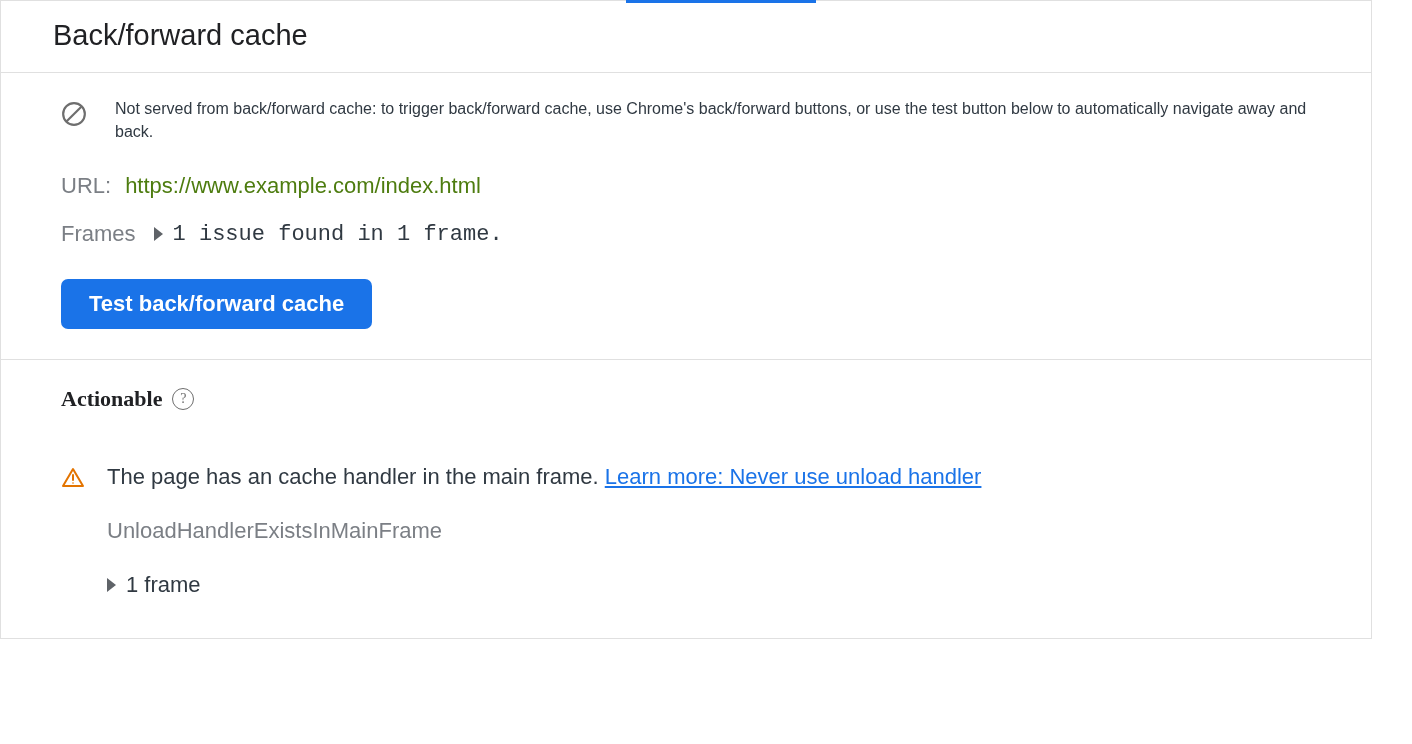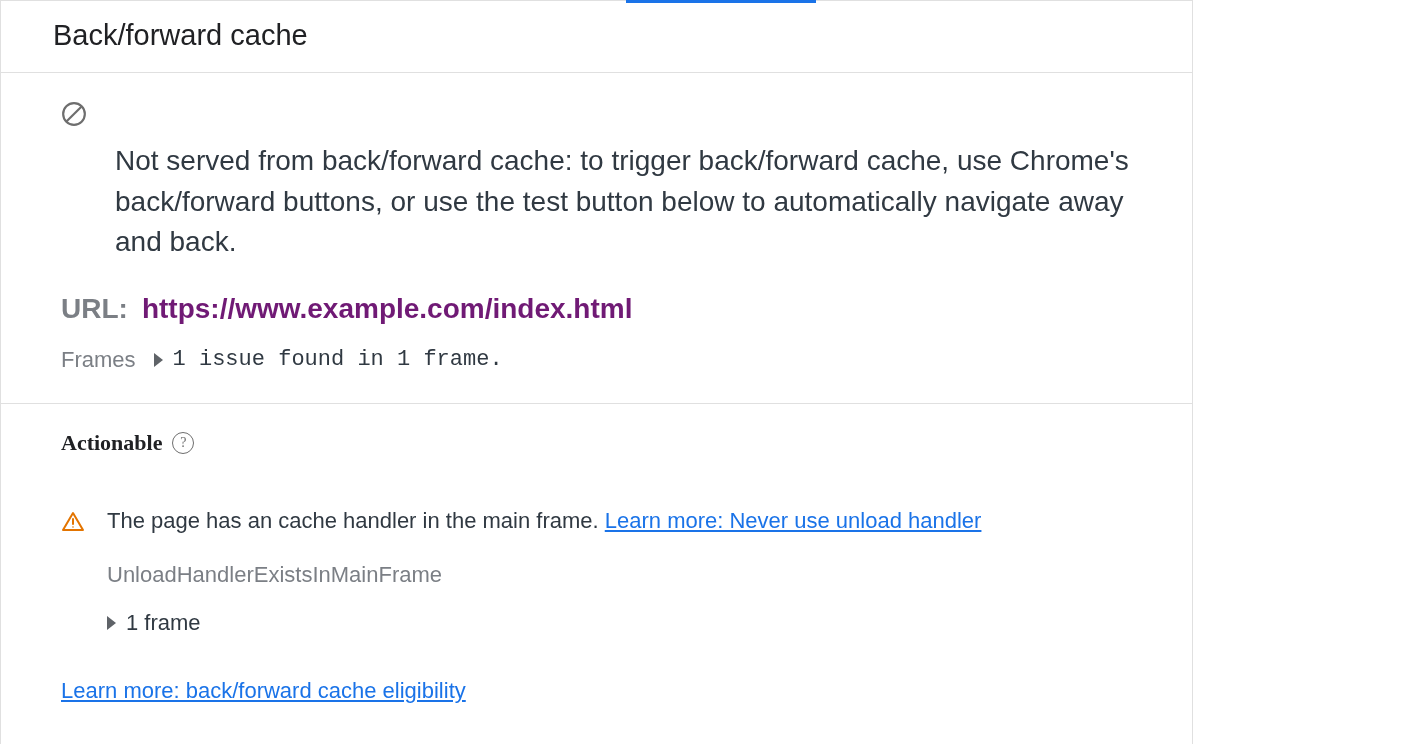--- a/index.html
+++ b/index.html
@@ -4,21 +4,21 @@
 <style>
   * { box-sizing: border-box; }
   html, body {
     margin: 0; padding: 0;
     font-family: "Helvetica Neue", Arial, sans-serif;
     font-size: 20px;
     color: #303942;
     background: #ffffff;
   }
   .page {
-    width: 1193px;
+    width: 1372px;
     border: 1px solid #e0e0e0;
     border-top: none;
     position: relative;
   }
   .top-accent {
     position: absolute;
     top: 0; left: 625px;
     width: 190px; height: 3px;
     background: #1a73e8;
   }
@@ -42,38 +42,36 @@
     align-items: flex-start;
   }
   .status-icon {
     flex: 0 0 auto;
     width: 26px; height: 26px;
     margin-right: 28px;
     margin-top: 4px;
   }
   .status-icon svg { width: 26px; height: 26px; display:block; }
   .status-text {
-    font-size: 28px;
+    font-size: 16px;
     line-height: 1.45;
     color: #303942;
-    margin-top: 44px;
   }
   .kv-row {
     display: flex;
     margin-top: 30px;
-    font-size: 28px;
-    align-items: center;
-    font-weight: bold;
+    font-size: 22px;
+    align-items: center;
   }
   .kv-label {
     color: #7b7f85;
     margin-right: 14px;
   }
   .kv-value {
-    color: #701a75;
+    color: #4d7c0f;
   }
   .frames-row {
     display: flex;
     align-items: center;
     margin-top: 22px;
     font-size: 22px;
   }
   .frames-label {
     color: #7b7f85;
     margin-right: 18px;
@@ -139,21 +137,21 @@
   .warn-icon svg { width: 24px; height: 24px; display:block; }
   .issue-text { color: #303942; }
   .issue-code {
     margin-left: 46px;
     margin-top: 28px;
     color: #7b7f85;
     font-size: 22px;
   }
   .frame-sub {
     margin-left: 46px;
-    margin-top: 22px;
+    margin-top: 28px;
     display: flex;
     align-items: center;
     font-size: 22px;
   }
   .link {
     color: #1a73e8;
     text-decoration: underline;
     cursor: pointer;
   }
   .bottom-link {
@@ -186,20 +184,21 @@
       <span class="kv-label">URL:</span>
       <span class="kv-value">https://www.example.com/index.html</span>
     </div>
 
     <div class="frames-row">
       <span class="frames-label">Frames</span>
       <span class="caret"></span>
       <span class="frames-summary">1 issue found in 1 frame.</span>
     </div>
 
+    <button class="test-button">Test back/forward cache</button>
   </div>
 
   <div class="section-actionable">
     <div class="actionable-header">
       <span>Actionable</span>
       <span class="help-circle">?</span>
     </div>
 
     <div class="issue-row">
       <span class="warn-icon">
@@ -214,17 +213,14 @@
       </div>
     </div>
 
     <div class="issue-code">UnloadHandlerExistsInMainFrame</div>
 
     <div class="frame-sub">
       <span class="caret"></span>
       <span>1 frame</span>
     </div>
 
-    <div class="bottom-link">
-      <a class="link">Learn more: back/forward cache eligibility</a>
-    </div>
   </div>
 </div>
 
 </body></html>

